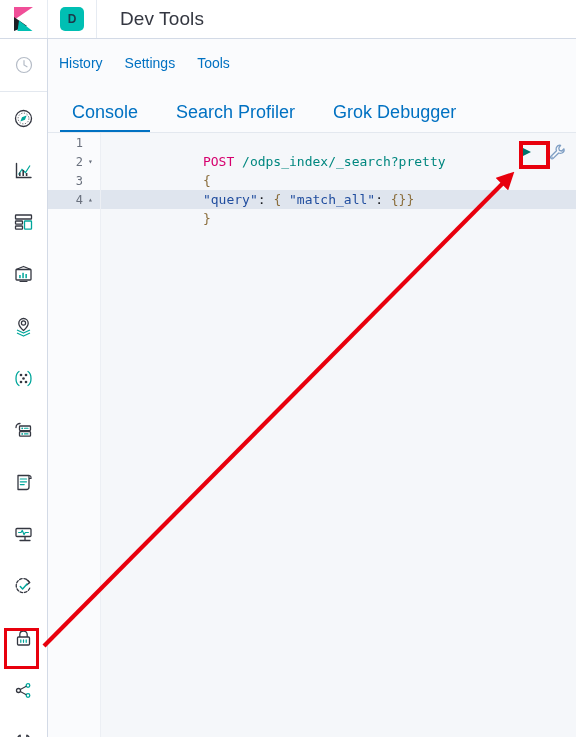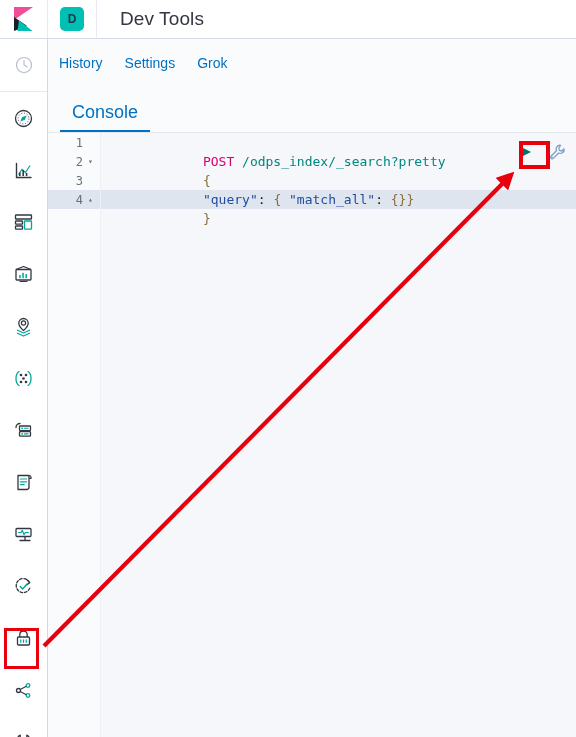--- a/index.html
+++ b/index.html
@@ -416,25 +416,27 @@
       </svg>
     </div>
 
   </div>
 
   <div class="main">
 
     <div class="menu-bar">
       <div class="menu-link">History</div>
       <div class="menu-link">Settings</div>
-      <div class="menu-link">Grok</div>
+      <div class="menu-link">Tools</div>
     </div>
 
     <div class="tab-bar">
       <div class="tab active">Console</div>
+      <div class="tab">Search Profiler</div>
+      <div class="tab">Grok Debugger</div>
     </div>
 
     <div class="console-area">
       <div class="editor-pane">
 
         <div class="gutter">
           <div class="gutter-line">
             <span>1</span>
             <span class="fold blank"></span>
           </div>

